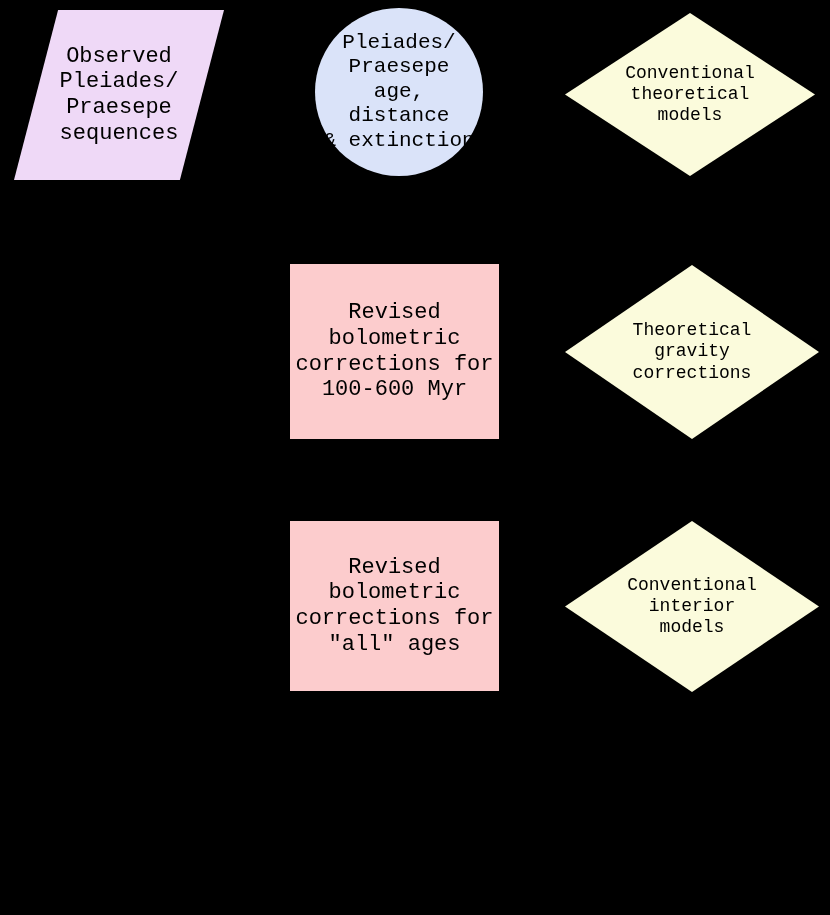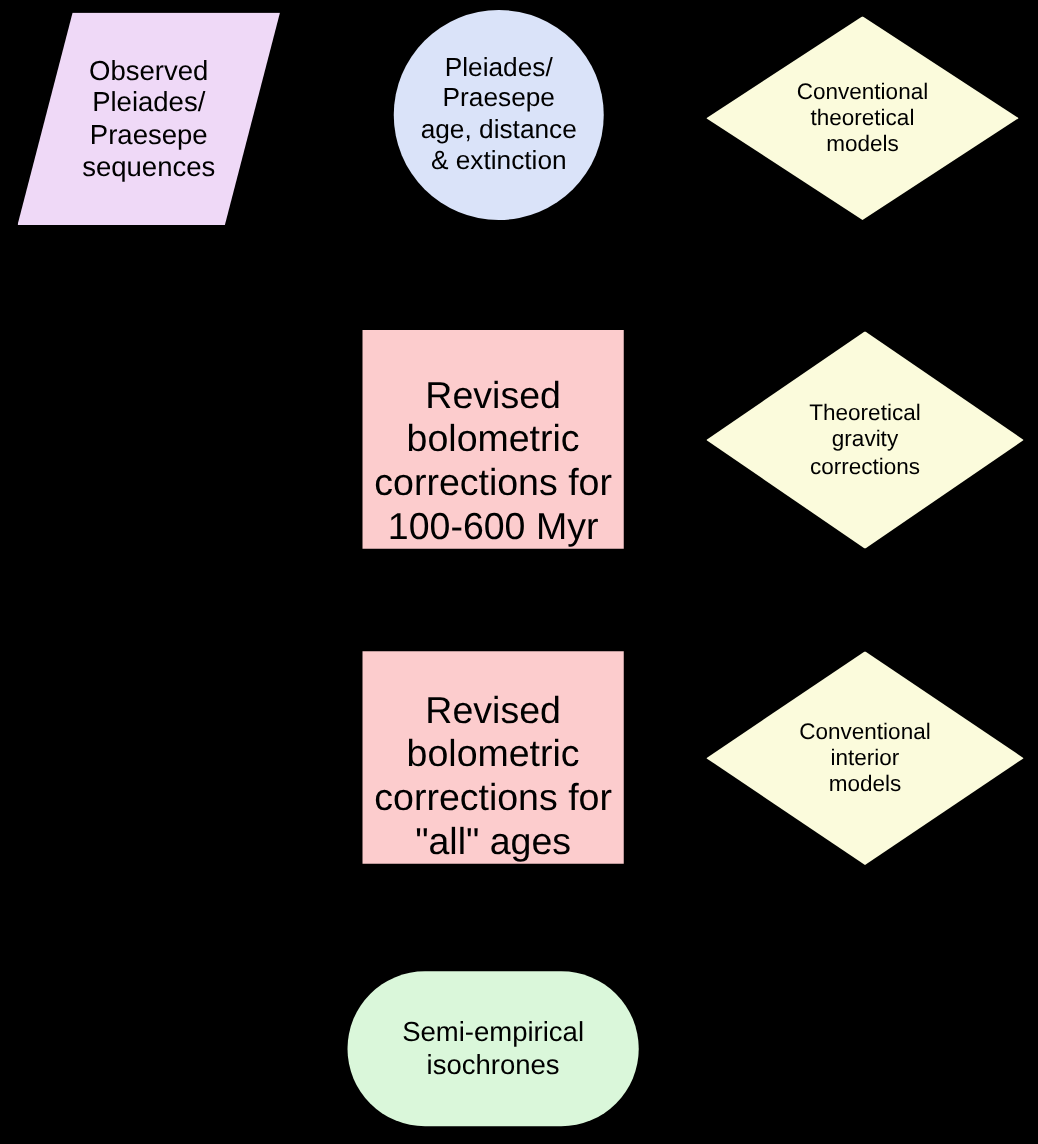--- a/index.html
+++ b/index.html
@@ -6,21 +6,21 @@
     margin: 0;
     padding: 0;
     background: #000000;
   }
   #canvas {
     position: relative;
     width: 830px;
     height: 915px;
     background: #000000;
     overflow: hidden;
-    font-family: Liberation Sans, sans-serif;
+    font-family: Liberation Mono, monospace;
   }
   .node {
     position: absolute;
     box-sizing: border-box;
     display: flex;
     align-items: center;
     justify-content: center;
     text-align: center;
     color: #000000;
     line-height: 1.17;
@@ -54,21 +54,21 @@
   
   .shape-diamond {
     clip-path: polygon(50% 0%, 100% 50%, 50% 100%, 0% 50%);
     font-size: 18px;
   }
   .diamond-1 { left: 565px; top: 13px;  width: 250px; height: 163px; }
   .diamond-2 { left: 565px; top: 265px; width: 254px; height: 174px; }
   .diamond-3 { left: 565px; top: 521px; width: 254px; height: 171px; }
 
   
-  .shape-rect { font-size: 30px; align-items: flex-end; }
+  .shape-rect { font-size: 22px; }
   .rect-1 { left: 290px; top: 264px; width: 209px; height: 175px; }
   .rect-2 { left: 290px; top: 521px; width: 209px; height: 170px; }
 
   
   .shape-rounded {
     left: 278px;
     top: 777px;
     width: 233px;
     height: 124px;
     border-radius: 62px;
@@ -117,18 +117,14 @@
 corrections for
 "all" ages</span>
   </div>
 
   <div class="node shape-diamond diamond-3" style="background:#fbfbdc;">
     <span class="label">Conventional
 interior
 models</span>
   </div>
 
-  <div class="node shape-rounded" style="background:#daf7da;">
-    <span class="label">Semi-empirical
-isochrones</span>
-  </div>
 
 </div>
 
 </body></html>

